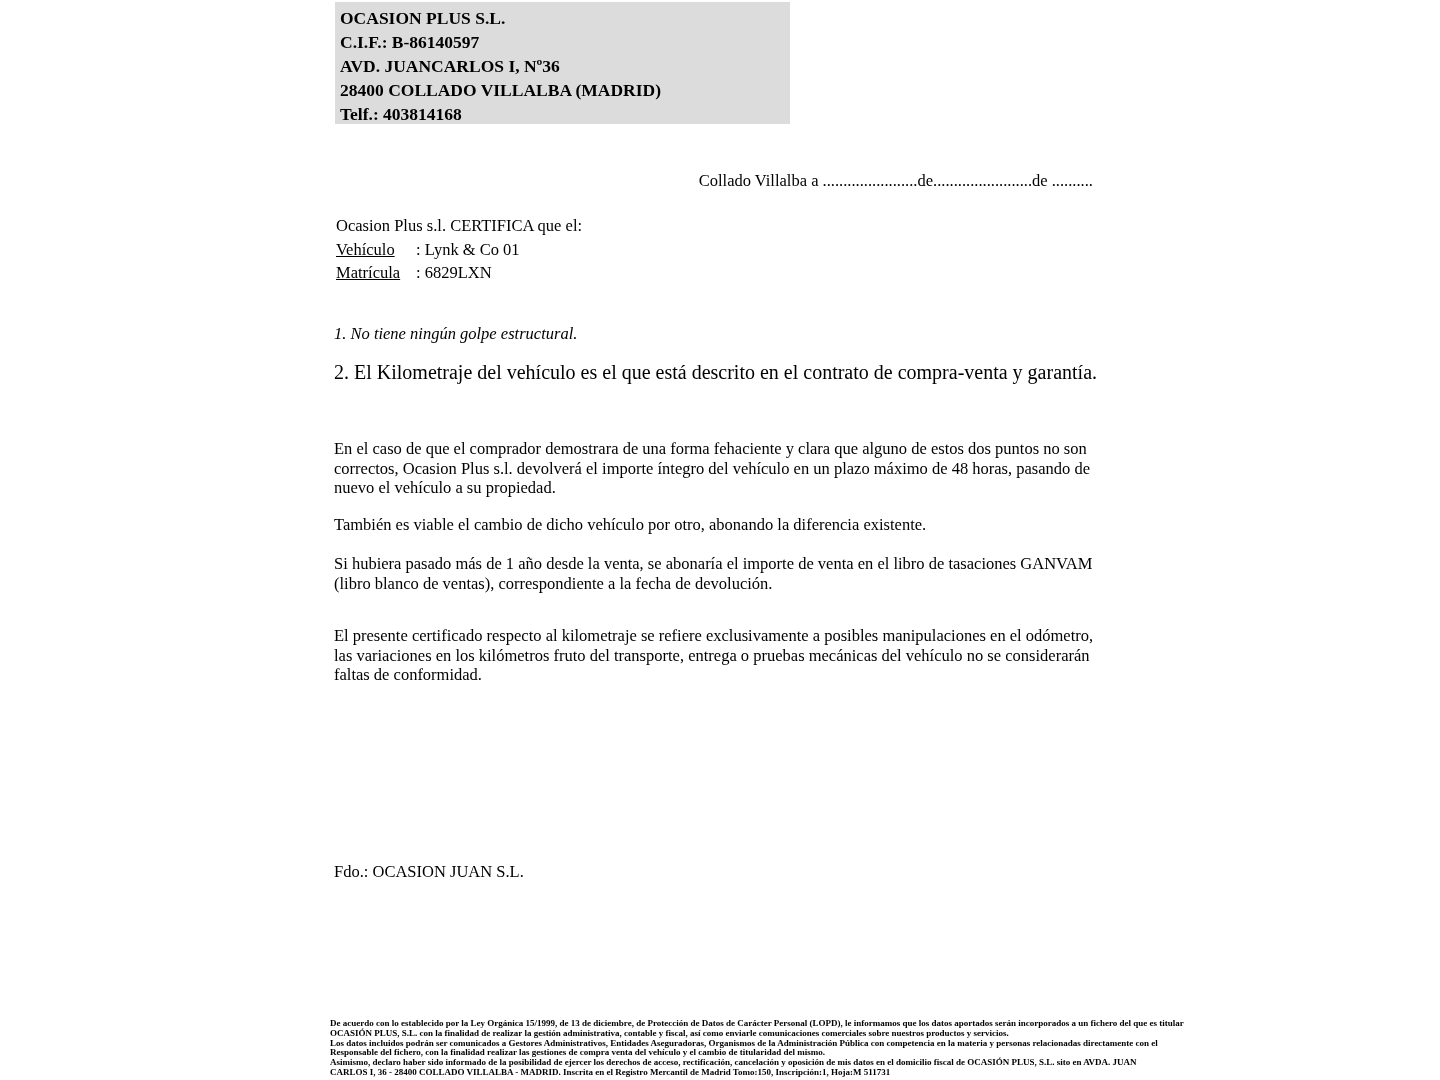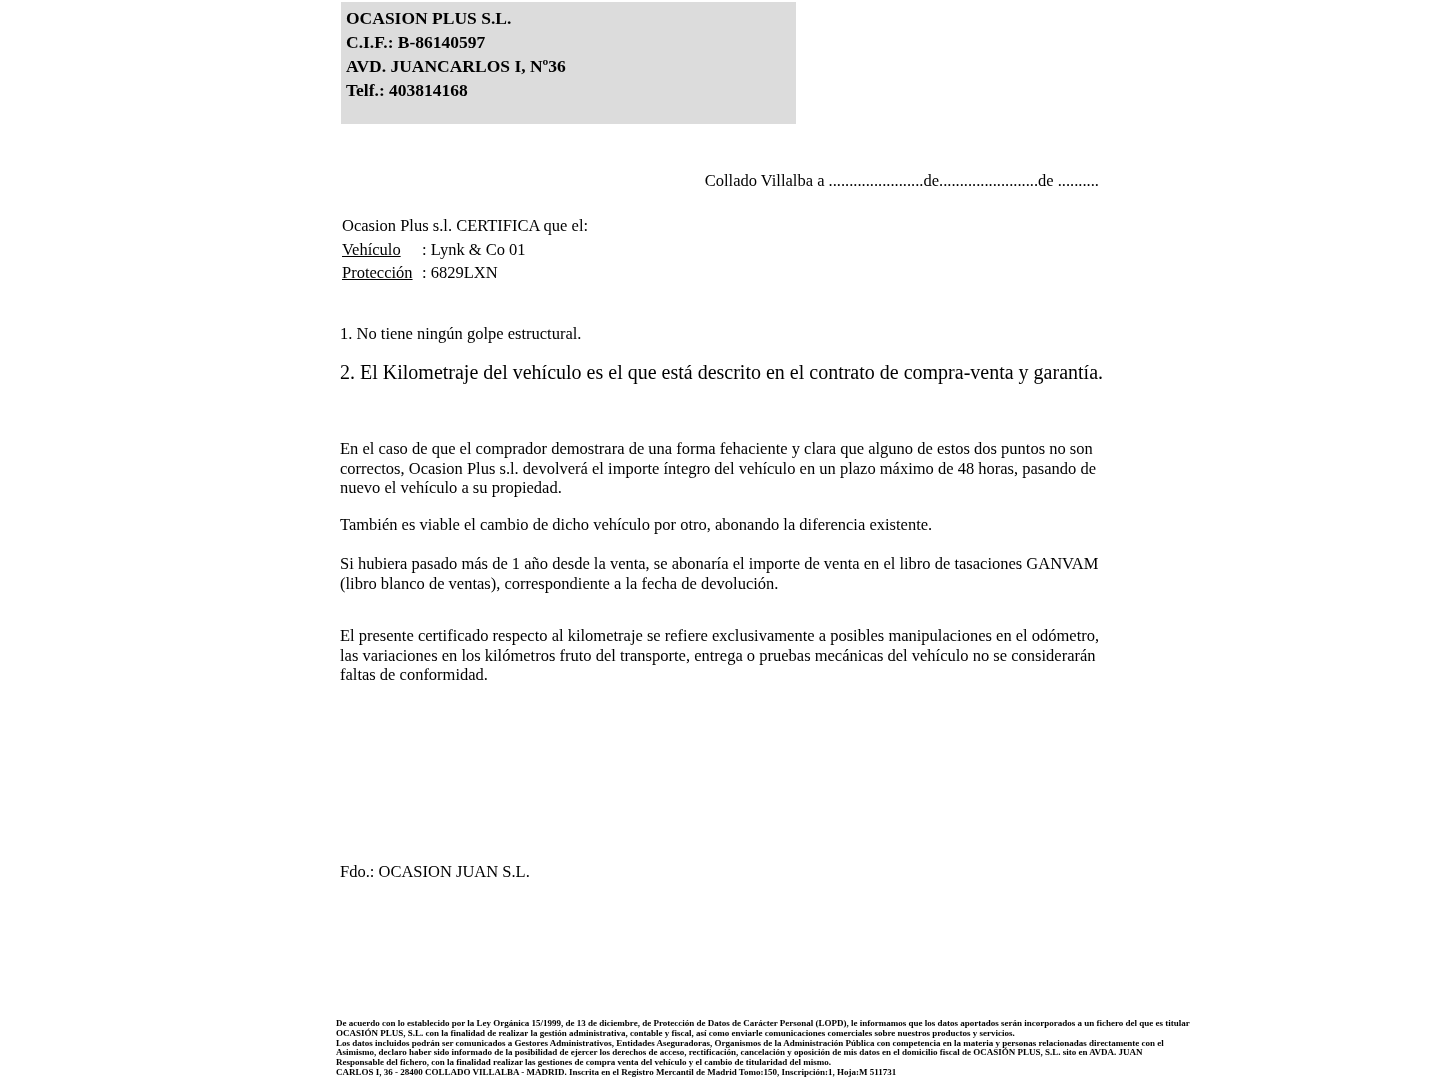--- a/index.html
+++ b/index.html
@@ -11,21 +11,20 @@
     width: 1440px;
     height: 1080px;
     position: relative;
     font-family: "Liberation Serif", "DejaVu Serif", serif;
     color: #000000;
     overflow: hidden;
   }
   .page {
     position: absolute;
     inset: 0;
-    margin-left: 6px;
   }
   .header-box {
     position: absolute;
     left: 335px;
     top: 2px;
     width: 450px;
     height: 115px;
     background: #dcdcdc;
     padding: 4px 0 3px 5px;
     font-weight: bold;
@@ -46,21 +45,21 @@
     left: 336px;
     top: 214px;
     font-size: 16.5px;
     line-height: 23.7px;
   }
   .lbl {
     display: inline-block;
     width: 80px;
   }
   .u { text-decoration: underline; text-align: center; }
-  .pt1 { position: absolute; left: 334px; top: 324px; font-size: 16.5px; line-height: 20px; }
+  .pt1 { position: absolute; left: 334px; top: 324px; font-size: 16.5px; line-height: 20px; font-style: italic; }
   .pt2 { position: absolute; left: 334px; top: 362px; font-size: 20px; line-height: 20px; }
   .para {
     position: absolute;
     left: 334px;
     width: 760px;
     font-size: 16.5px;
     line-height: 19.5px;
   }
   .para-a { top: 439px; }
   .para-b { top: 515px; }
@@ -85,47 +84,48 @@
 </style>
 </head>
 <body>
 
 <div class="page">
 
   <div class="header-box">
     <div>OCASION PLUS S.L.</div>
     <div>C.I.F.: B-86140597</div>
     <div>AVD. JUANCARLOS I, Nº36</div>
+    <div>28400 COLLADO VILLALBA (MADRID)</div>
     <div>Telf.: 403814168</div>
   </div>
 
   <div class="date-line">Collado Villalba a .......................de........................de ..........</div>
 
   <div class="certifica">
     <div>Ocasion Plus s.l. CERTIFICA que el:</div>
     <div>
       <span class="lbl"><span class="u">Vehículo</span></span><span>: Lynk &amp; Co 01</span>
     </div>
     <div>
-      <span class="lbl"><span class="u">Protección</span></span><span>: 6829LXN</span>
+      <span class="lbl"><span class="u">Matrícula</span></span><span>: 6829LXN</span>
     </div>
   </div>
 
   <div class="pt1">1. No tiene ningún golpe estructural.</div>
   <div class="pt2">2. El Kilometraje del vehículo es el que está descrito en el contrato de compra-venta y garantía.</div>
 
   <div class="para para-a">En el caso de que el comprador demostrara de una forma fehaciente y clara que alguno de estos dos puntos no son correctos, Ocasion Plus s.l. devolverá el importe íntegro del vehículo en un plazo máximo de 48 horas, pasando de nuevo el vehículo a su propiedad.</div>
   <div class="para para-b">También es viable el cambio de dicho vehículo por otro, abonando la diferencia existente.</div>
   <div class="para para-c">Si hubiera pasado más de 1 año desde la venta, se abonaría el importe de venta en el libro de tasaciones GANVAM (libro blanco de ventas), correspondiente a la fecha de devolución.</div>
   <div class="para para-d">El presente certificado respecto al kilometraje se refiere exclusivamente a posibles manipulaciones en el odómetro, las variaciones en los kilómetros fruto del transporte, entrega o pruebas mecánicas del vehículo no se considerarán faltas de conformidad.</div>
 
   <div class="signature">Fdo.: OCASION JUAN S.L.</div>
 
   <div class="legal-footer">
     <div>De acuerdo con lo establecido por la Ley Orgánica 15/1999, de 13 de diciembre, de Protección de Datos de Carácter Personal (LOPD), le informamos que los datos aportados serán incorporados a un fichero del que es titular</div>
     <div>OCASIÓN PLUS, S.L. con la finalidad de realizar la gestión administrativa, contable y fiscal, así como enviarle comunicaciones comerciales sobre nuestros productos y servicios.</div>
     <div>Los datos incluidos podrán ser comunicados a Gestores Administrativos, Entidades Aseguradoras, Organismos de la Administración Pública con competencia en la materia y personas relacionadas directamente con el</div>
+    <div>Responsable del fichero, con la finalidad realizar las gestiones de compra venta del vehículo y el cambio de titularidad del mismo.</div>
     <div>Asimismo, declaro haber sido informado de la posibilidad de ejercer los derechos de acceso, rectificación, cancelación y oposición de mis datos en el domicilio fiscal de OCASIÓN PLUS, S.L. sito en AVDA. JUAN</div>
-    <div>Responsable del fichero, con la finalidad realizar las gestiones de compra venta del vehículo y el cambio de titularidad del mismo.</div>
     <div>CARLOS I, 36 - 28400 COLLADO VILLALBA - MADRID. Inscrita en el Registro Mercantil de Madrid Tomo:150, Inscripción:1, Hoja:M 511731</div>
   </div>
 
 </div>
 
 </body></html>

